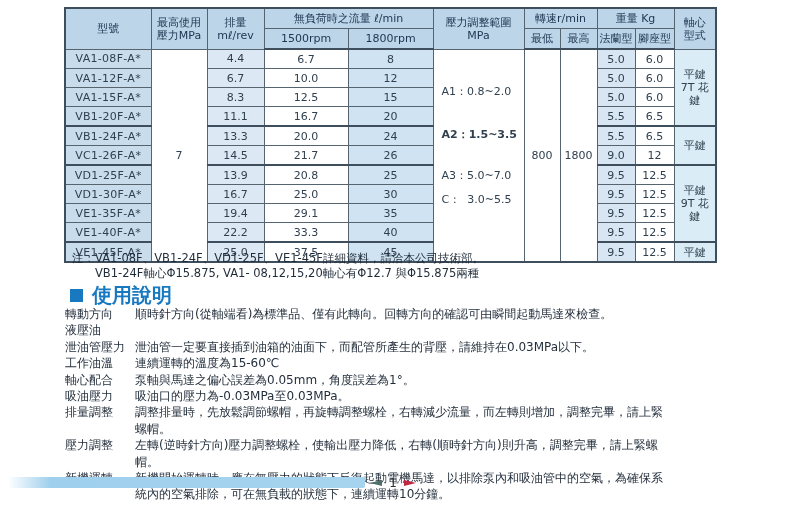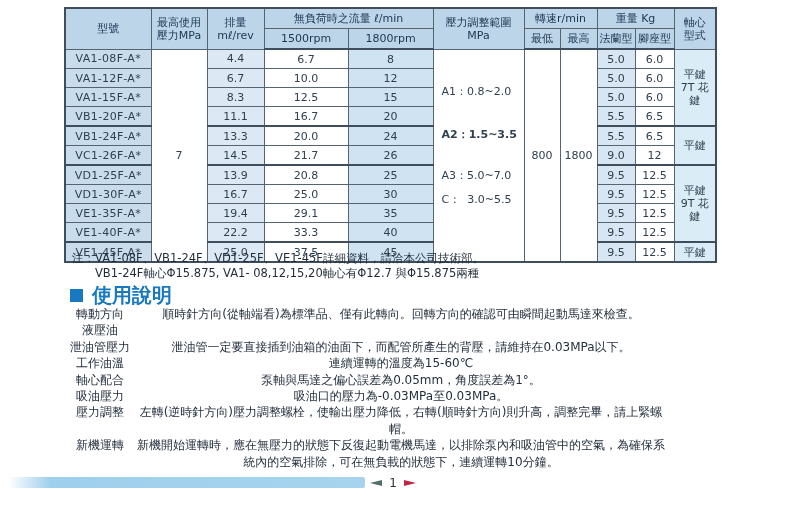--- a/index.html
+++ b/index.html
@@ -33,21 +33,21 @@
   .notes{position:absolute;left:72px;top:251px;font-size:11.5px;line-height:15px;color:#1f2b38;}
   .notes .n2{margin-left:23px;}
 
   
   .section-title{position:absolute;left:70px;top:282px;font-size:20px;font-weight:bold;
                  color:#1879c0;display:flex;align-items:center;}
   .blue-square{display:inline-block;width:13px;height:13px;background:#1879c0;margin-right:9px;}
 
   
   .usage{position:absolute;left:65px;top:306px;font-size:12px;line-height:16.4px;color:#1f2b38;}
-  .u-item{display:flex;text-align:center;}
+  .u-item{display:flex;}
   .u-label{width:70px;flex:0 0 70px;white-space:nowrap;}
   .u-text{width:532px;flex:0 0 532px;}
 
   
   .footer-bar{position:absolute;left:8px;top:477px;width:357px;height:11px;border-radius:2px;
               background:linear-gradient(90deg,#ffffff 0%,#9ecfec 12%,#a6d4ef 100%);}
   .prev-icon{position:absolute;left:370px;top:480px;width:0;height:0;
              border-top:3px solid transparent;border-bottom:3px solid transparent;
              border-right:12px solid #4f6e68;}
   .page-num{position:absolute;left:386px;top:476px;width:14px;text-align:center;
@@ -252,20 +252,24 @@
     </div>
     <div class="u-item">
       <span class="u-label">軸心配合</span>
       <span class="u-text">泵軸與馬達之偏心誤差為0.05mm，角度誤差為1°。</span>
     </div>
     <div class="u-item">
       <span class="u-label">吸油壓力</span>
       <span class="u-text">吸油口的壓力為-0.03MPa至0.03MPa。</span>
     </div>
     <div class="u-item">
+      <span class="u-label">排量調整</span>
+      <span class="u-text">調整排量時，先放鬆調節螺帽，再旋轉調整螺栓，右轉減少流量，而左轉則增加，調整完畢，請上緊螺帽。</span>
+    </div>
+    <div class="u-item">
       <span class="u-label">壓力調整</span>
       <span class="u-text">左轉(逆時針方向)壓力調整螺栓，使輸出壓力降低，右轉(順時針方向)則升高，調整完畢，請上緊螺帽。</span>
     </div>
     <div class="u-item">
       <span class="u-label">新機運轉</span>
       <span class="u-text">新機開始運轉時，應在無壓力的狀態下反復起動電機馬達，以排除泵內和吸油管中的空氣，為確保系統內的空氣排除，可在無負載的狀態下，連續運轉10分鐘。</span>
     </div>
   </div>
 
   <div class="footer-bar"></div>

